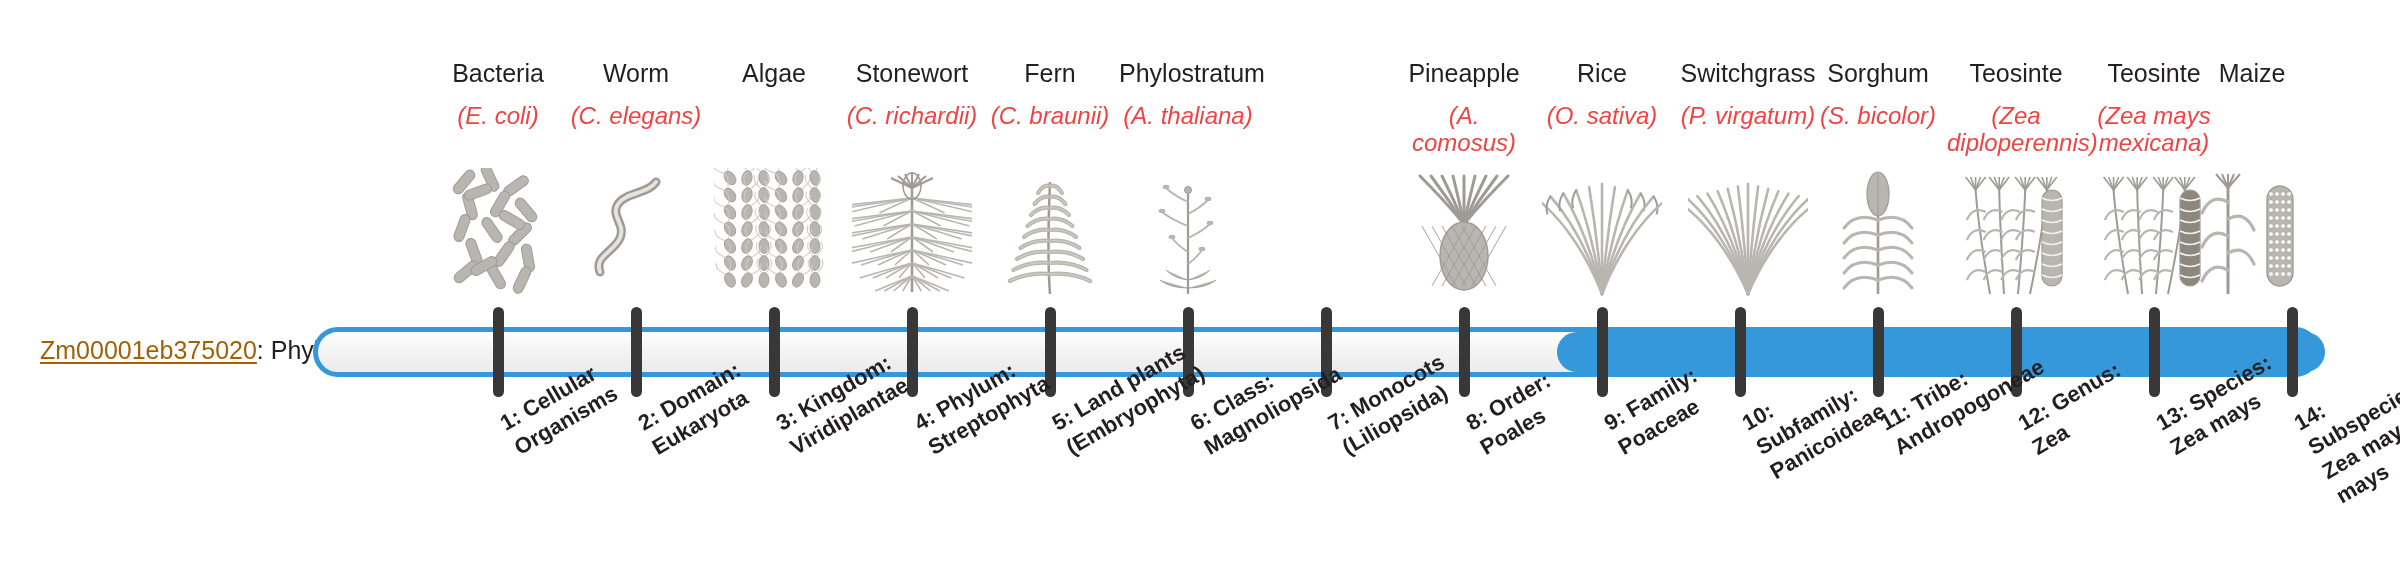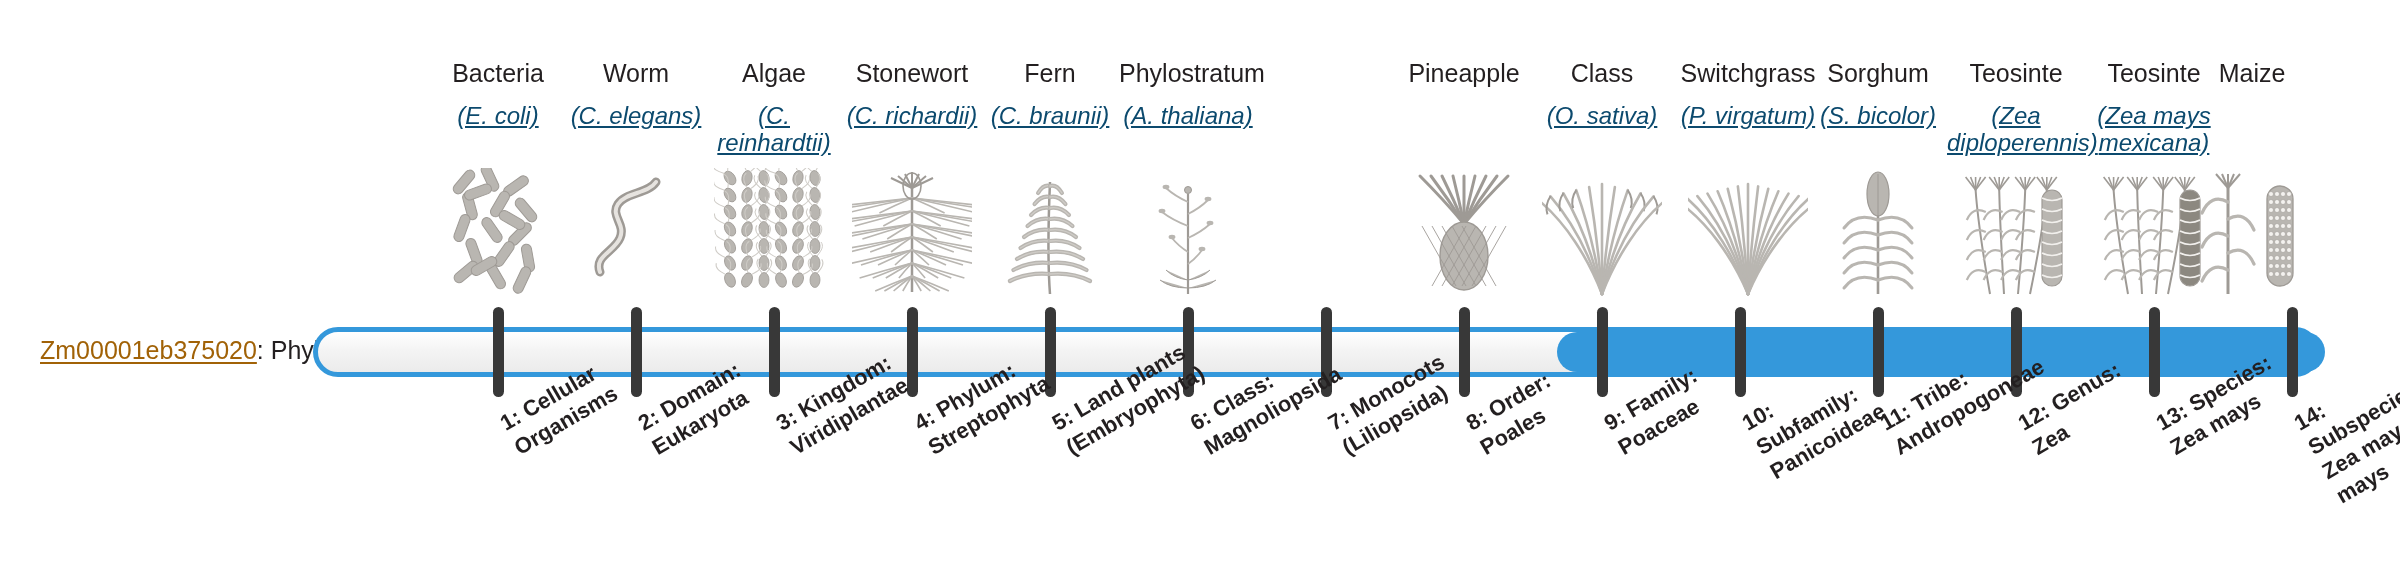--- a/index.html
+++ b/index.html
@@ -62,22 +62,21 @@
   }
   .sci-name {
     position: absolute;
     top: 103px;
     left: 0;
     width: 100%;
     text-align: center;
     font-size: 24px;
     line-height: 1.12;
     font-style: italic;
-    color: #0c4a6e;
-    text-decoration: underline;
+    color: #ef4444;
   }
 
   
   .art {
     position: absolute;
     top: 168px;
     left: 50%;
     transform: translateX(-50%);
     width: 120px;
     height: 130px;
@@ -215,21 +214,20 @@
         <div class="sci-name">(C. elegans)</div>
         <div class="art">
           <svg viewBox="0 0 120 130">
             <path d="M24 104 C18 88 38 84 44 70 C50 56 34 48 42 36 C50 24 72 26 80 14" fill="none" stroke="#9e9a95" stroke-width="9" stroke-linecap="round"></path>
               <path d="M24 104 C18 88 38 84 44 70 C50 56 34 48 42 36 C50 24 72 26 80 14" fill="none" stroke="#e6e3df" stroke-width="4" stroke-linecap="round"></path>
           </svg>
         </div>
       </div>
       <div class="col" style="left: 276px;">
         <div class="common-name">Algae</div>
-        <div class="sci-name">(C. reinhardtii)</div>
         <div class="art">
           <svg viewBox="0 0 120 130">
             <g transform="translate(16,10) rotate(-35)">
               <ellipse cx="0" cy="0" rx="5" ry="7.5" fill="#b9b6b1" stroke="#9e9a95" stroke-width="0.8"></ellipse>
               <path d="M-2 -7 C-7 -13 -9 -17 -6 -21" fill="none" stroke="#cfccc7" stroke-width="1"></path>
               <path d="M2 -7 C7 -13 9 -17 6 -21" fill="none" stroke="#cfccc7" stroke-width="1"></path>
             </g>
             <g transform="translate(33,10) rotate(12)">
               <ellipse cx="0" cy="0" rx="5" ry="7.5" fill="#b9b6b1" stroke="#9e9a95" stroke-width="0.8"></ellipse>
               <path d="M-2 -7 C-7 -13 -9 -17 -6 -21" fill="none" stroke="#cfccc7" stroke-width="1"></path>
@@ -579,20 +577,21 @@
             <path d="M60 120 Q42 120 32 112" fill="#b9b6b1" stroke="#9e9a95" stroke-width="1"></path>
             <path d="M60 112 Q46 110 38 102" fill="#b9b6b1" stroke="#9e9a95" stroke-width="1"></path>
             <path d="M60 120 Q78 120 88 112" fill="#b9b6b1" stroke="#9e9a95" stroke-width="1"></path>
             <path d="M60 112 Q74 110 82 102" fill="#b9b6b1" stroke="#9e9a95" stroke-width="1"></path>
             <circle cx="60" cy="22" r="3.5" fill="#b9b6b1" stroke="#9e9a95" stroke-width="1"></circle>
           </svg>
         </div>
       </div>
       <div class="col" style="left: 966px;">
         <div class="common-name">Pineapple</div>
+        <div class="sci-name">(A. comosus)</div>
         <div class="art">
           <svg viewBox="0 0 120 130">
             <path d="M60 56 Q40 32 16 8" fill="none" stroke="#9e9a95" stroke-width="3" stroke-linecap="round"></path>
             <path d="M60 56 Q45 32 27 8" fill="none" stroke="#9e9a95" stroke-width="3" stroke-linecap="round"></path>
             <path d="M60 56 Q50 32 38 8" fill="none" stroke="#9e9a95" stroke-width="3" stroke-linecap="round"></path>
             <path d="M60 56 Q55 32 49 8" fill="none" stroke="#9e9a95" stroke-width="3" stroke-linecap="round"></path>
             <path d="M60 56 Q60 32 60 8" fill="none" stroke="#9e9a95" stroke-width="3" stroke-linecap="round"></path>
             <path d="M60 56 Q65 32 71 8" fill="none" stroke="#9e9a95" stroke-width="3" stroke-linecap="round"></path>
             <path d="M60 56 Q70 32 82 8" fill="none" stroke="#9e9a95" stroke-width="3" stroke-linecap="round"></path>
             <path d="M60 56 Q75 32 93 8" fill="none" stroke="#9e9a95" stroke-width="3" stroke-linecap="round"></path>
@@ -612,21 +611,21 @@
             <path d="M38 58 L72 118" stroke="#9e9a95" stroke-width="0.9" fill="none"></path>
             <path d="M82 58 L48 118" stroke="#9e9a95" stroke-width="0.9" fill="none"></path>
             <path d="M48 58 L82 118" stroke="#9e9a95" stroke-width="0.9" fill="none"></path>
             <path d="M72 58 L38 118" stroke="#9e9a95" stroke-width="0.9" fill="none"></path>
             <path d="M58 58 L92 118" stroke="#9e9a95" stroke-width="0.9" fill="none"></path>
             <path d="M62 58 L28 118" stroke="#9e9a95" stroke-width="0.9" fill="none"></path>
           </svg>
         </div>
       </div>
       <div class="col" style="left: 1104px;">
-        <div class="common-name">Class</div>
+        <div class="common-name">Rice</div>
         <div class="sci-name">(O. sativa)</div>
         <div class="art">
           <svg viewBox="0 0 120 130">
             <path d="M60 126 C46 90 23.6 54 -4.3999999999999915 31.400000000000002" fill="none" stroke="#b9b6b1" stroke-width="2.6" stroke-linecap="round"></path>
             <path d="M-4.3999999999999915 31.400000000000002 q-6 9 -3 18" fill="none" stroke="#9e9a95" stroke-width="2"></path>
             <path d="M60 126 C48.8 90 30.880000000000003 54 8.480000000000004 28.32" fill="none" stroke="#b9b6b1" stroke-width="2.6" stroke-linecap="round"></path>
             <path d="M8.480000000000004 28.32 q-6 9 -3 18" fill="none" stroke="#9e9a95" stroke-width="2"></path>
             <path d="M60 126 C51.6 90 38.160000000000004 54 21.360000000000007 25.24" fill="none" stroke="#b9b6b1" stroke-width="2.6" stroke-linecap="round"></path>
             <path d="M21.360000000000007 25.24 q-6 9 -3 18" fill="none" stroke="#9e9a95" stroke-width="2"></path>
             <path d="M60 126 C54.4 90 45.44 54 34.24 22.16" fill="none" stroke="#b9b6b1" stroke-width="2.6" stroke-linecap="round"></path>

